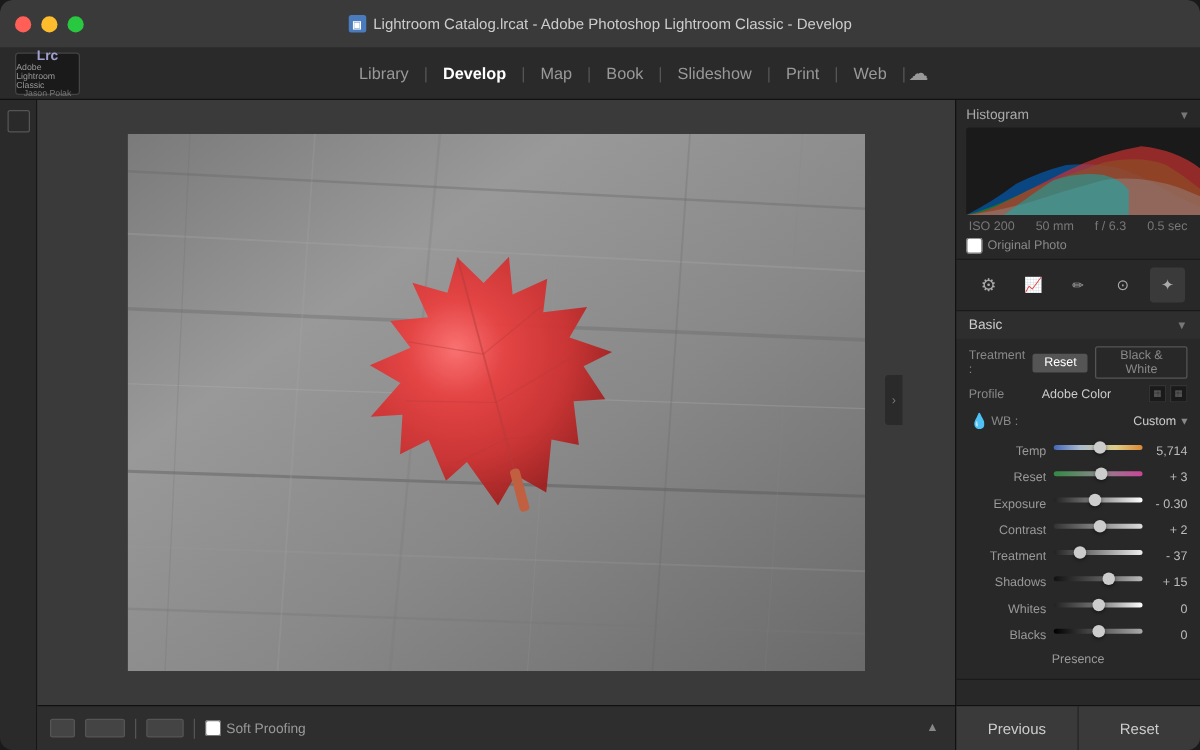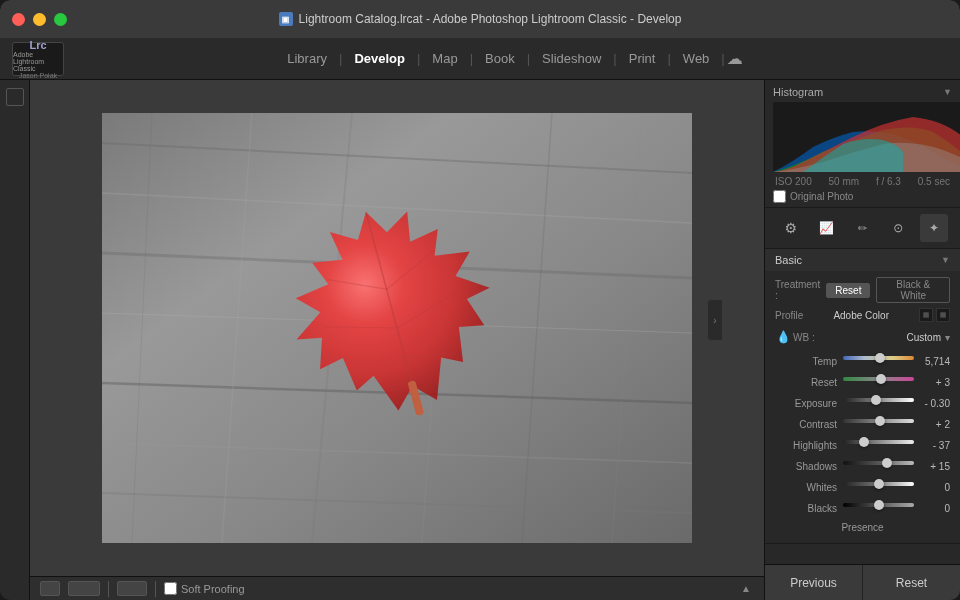--- a/index.html
+++ b/index.html
@@ -143,21 +143,21 @@
       overflow: hidden;
       position: relative;
     }
     .photo-bg {
       width: 590px;
       height: 430px;
       position: relative;
       overflow: hidden;
     }
     .bottom-toolbar {
-      height: 24px;
+      height: 36px;
       background: #2e2e2e;
       display: flex;
       align-items: center;
       padding: 0 10px;
       gap: 8px;
       border-top: 1px solid #111;
     }
     .toolbar-btn {
       width: 20px;
       height: 15px;
@@ -710,21 +710,21 @@
 
           <div class="slider-row">
             <span class="slider-label">Contrast</span>
             <div class="slider-track" style="background: linear-gradient(to right, #333, #888 50%, #ddd);">
               <div class="slider-thumb" style="left:52%;"></div>
             </div>
             <span class="slider-value">+ 2</span>
           </div>
 
           <div class="slider-row">
-            <span class="slider-label">Highlights</span>
+            <span class="slider-label">Treatment</span>
             <div class="slider-track" style="background: linear-gradient(to right, #222, #888 50%, #eee);">
               <div class="slider-thumb" style="left:30%;"></div>
             </div>
             <span class="slider-value">- 37</span>
           </div>
 
           <div class="slider-row">
             <span class="slider-label">Shadows</span>
             <div class="slider-track" style="background: linear-gradient(to right, #111, #555 50%, #bbb);">
               <div class="slider-thumb" style="left:62%;"></div>

